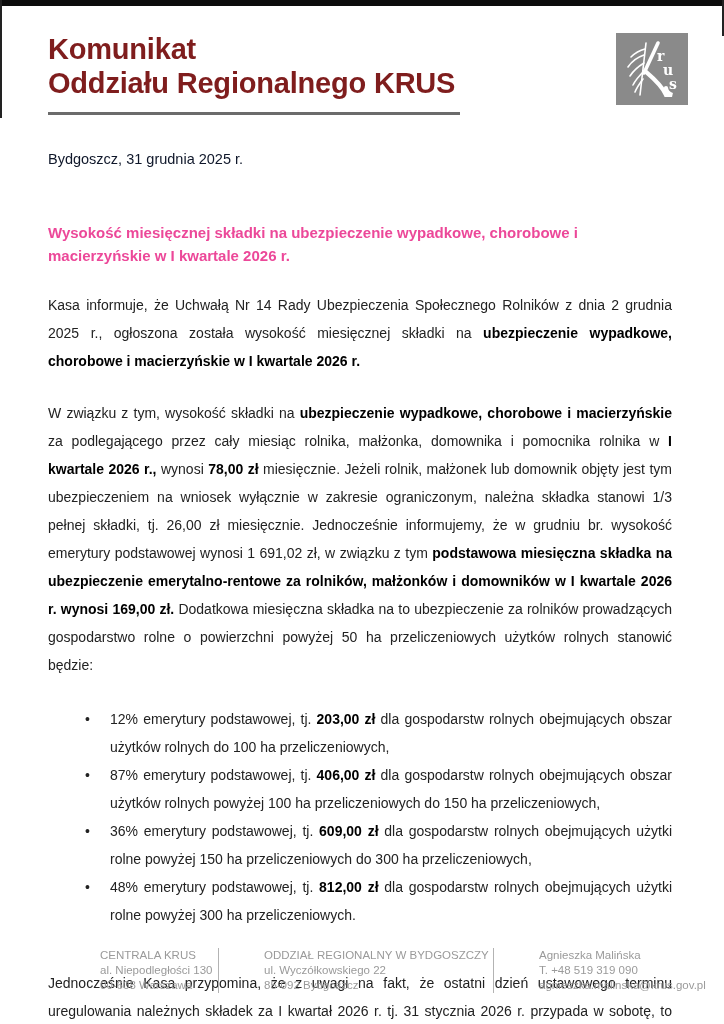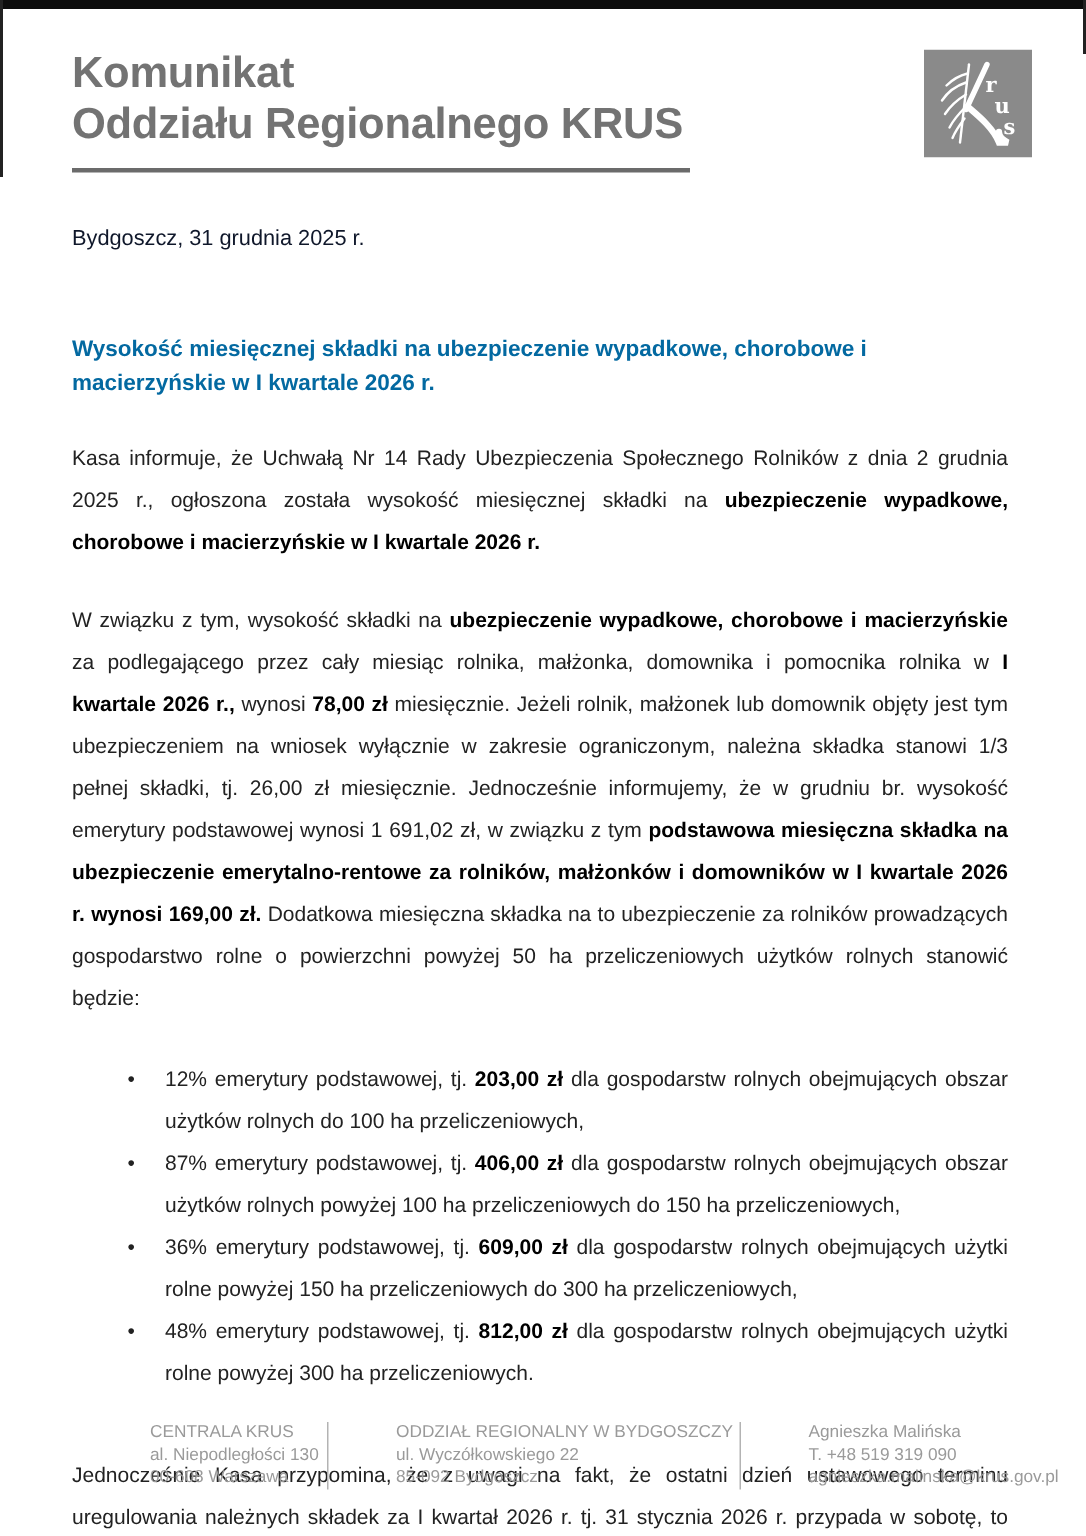--- a/index.html
+++ b/index.html
@@ -13,27 +13,27 @@
   }
   
   .scan-bar-top{position:absolute;top:0;left:0;right:0;height:6px;background:#0c0c0c;}
   .scan-line-left{position:absolute;top:0;left:0;width:2px;height:118px;background:#222;}
   .scan-line-right{position:absolute;top:0;right:0;width:2px;height:36px;background:#222;}
 
   .page{position:relative;padding:32px 52px 0 48px;}
 
   
   .header{position:relative;}
-  .wordmark{color:#737373;font-weight:bold;font-size:29px;line-height:34px;letter-spacing:-0.2px;}
+  .wordmark{color:#7f1d1d;font-weight:bold;font-size:29px;line-height:34px;letter-spacing:-0.2px;}
   .logo-box{position:absolute;top:1px;right:-16px;width:72px;height:72px;}
   .rule{margin-top:12px;width:412px;height:3px;background:#6b6b6b;}
 
   .dateline{margin-top:36px;font-size:14.5px;color:#0f172a;}
 
-  .subject{margin-top:54px;font-size:15px;font-weight:bold;color:#0369a1;line-height:23px;max-width:624px;}
+  .subject{margin-top:54px;font-size:15px;font-weight:bold;color:#ec4899;line-height:23px;max-width:624px;}
 
   
   .doc-body{margin-top:6px;max-width:624px;}
   .para{
     margin:24px 0 0 0;
     font-size:14px;line-height:28px;
     color:#222;text-align:justify;
   }
   .para .b,.bullets .b{font-weight:bold;color:#000;}
   .bullets{

